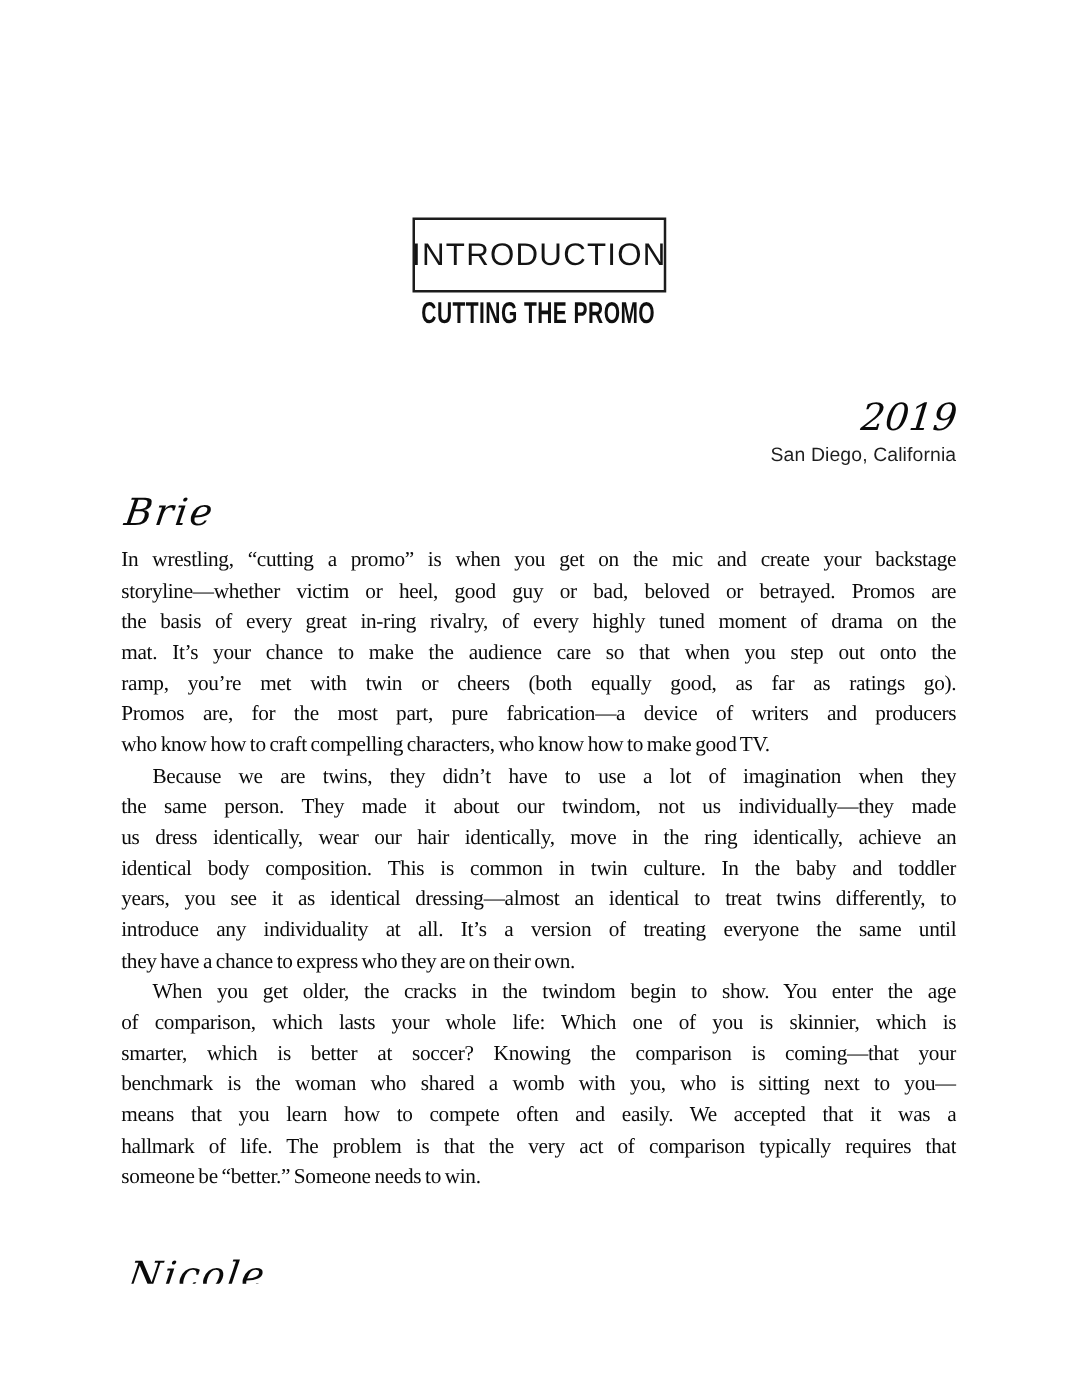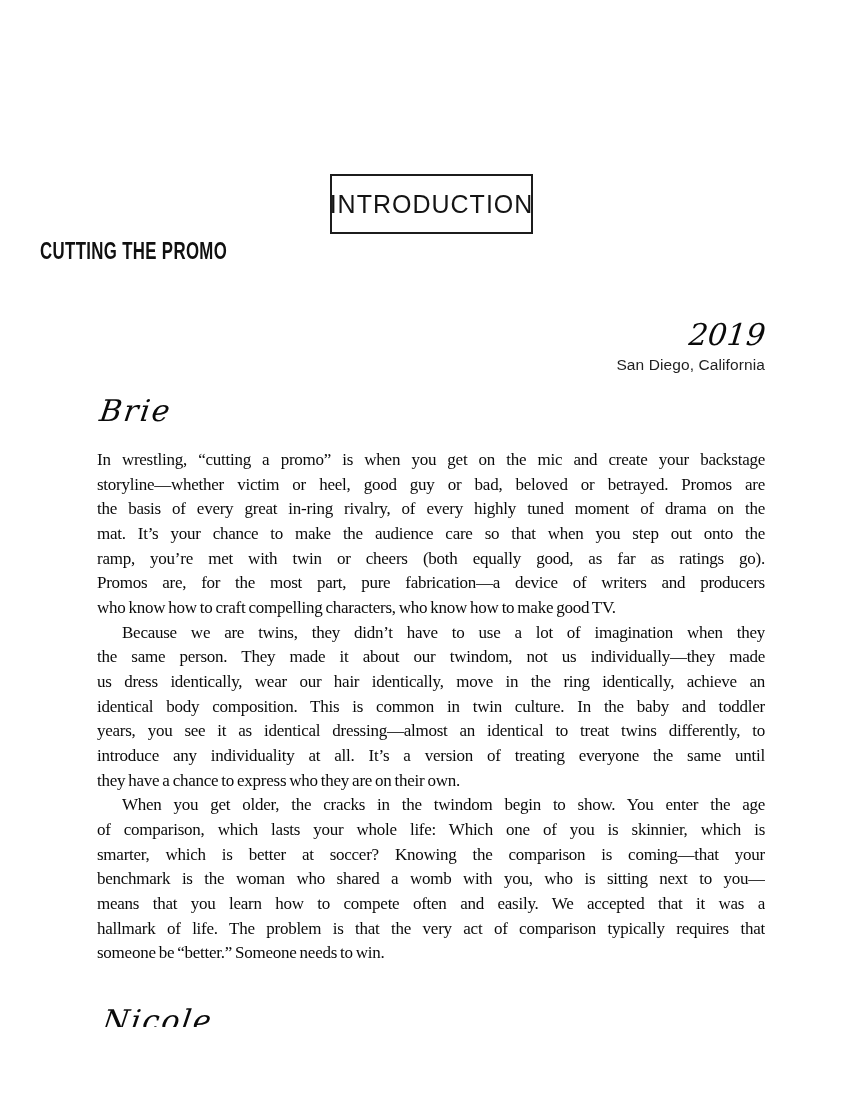--- a/index.html
+++ b/index.html
@@ -38,20 +38,21 @@
     color: #141414;
     white-space: nowrap;
   }
 
   
   .chapter-subtitle {
     position: absolute;
     left: 0;
     top: 237px;
     width: 862px;
+    text-align: center;
   }
   .chapter-subtitle .cond {
     display: inline-block;
     font-family: "Liberation Sans", sans-serif;
     font-weight: 700;
     font-size: 24px;
     letter-spacing: 0.5px;
     color: #101010;
     transform: scaleX(0.70);
     transform-origin: center;
@@ -107,21 +108,21 @@
     font-size: 30px;
     transform: skewX(-8deg);
     letter-spacing: 2px;
     color: #0a0a0a;
   }
 
   
   .body-text {
     position: absolute;
     left: 97px;
-    top: 448px;
+    top: 436px;
     width: 668px;
   }
   .body-line {
     font-family: "Liberation Serif", serif;
     font-size: 17px;
     letter-spacing: -0.25px;
     word-spacing: -1px;
     line-height: 24.68px;
     height: 24.68px;
     overflow: hidden;

